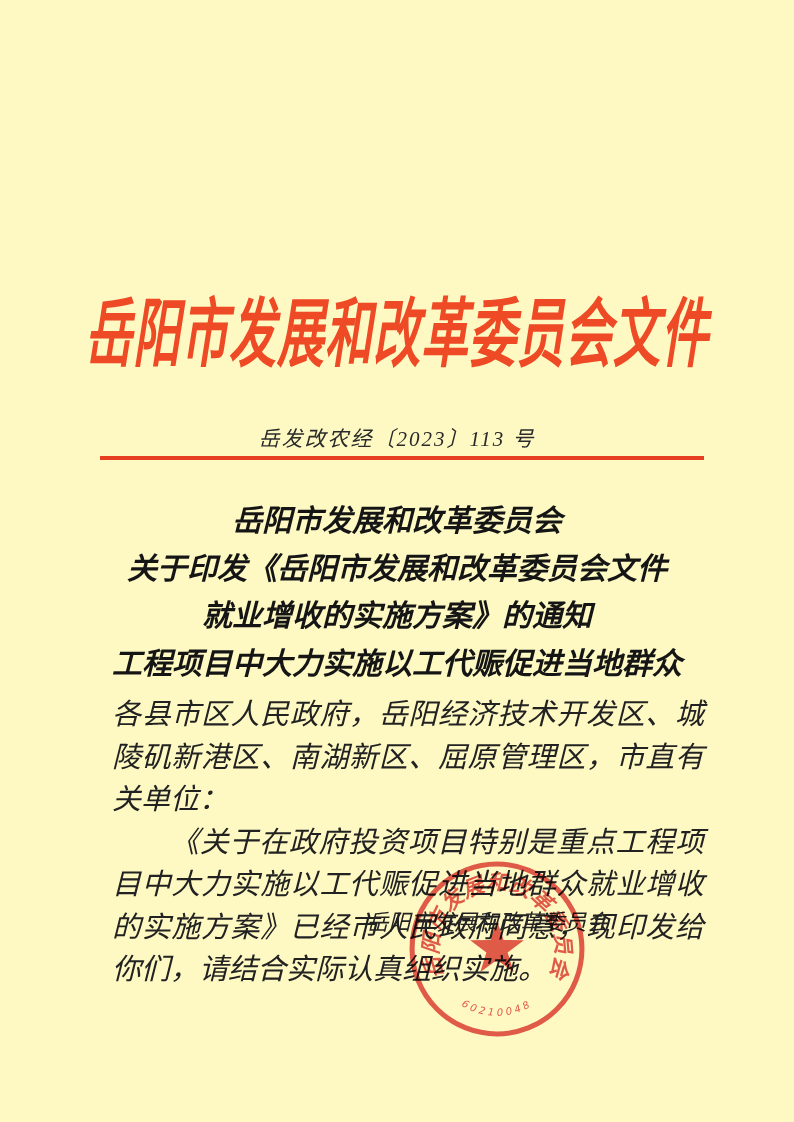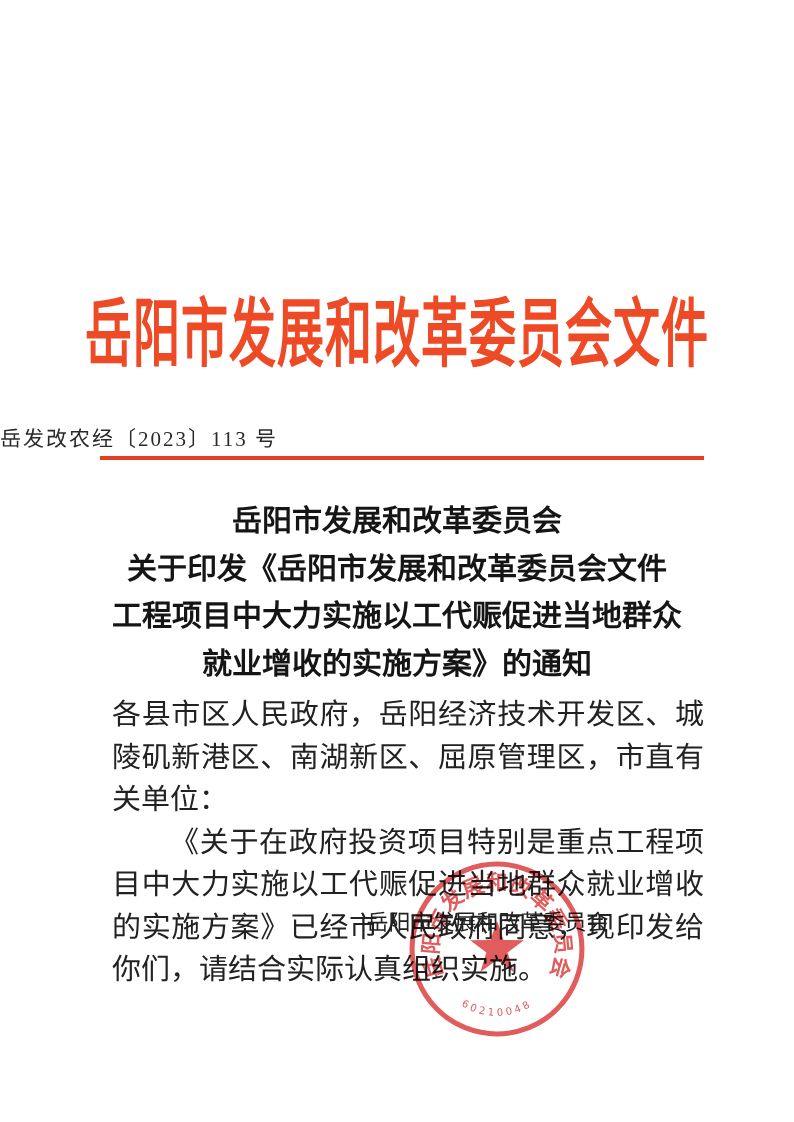--- a/index.html
+++ b/index.html
@@ -1,39 +1,40 @@
 <!DOCTYPE html>
 <html lang="zh-CN"><head>
 <meta charset="utf-8">
 <style>
   * { margin:0; padding:0; box-sizing:border-box; }
   html,body { background:#9a9a9a; }
   .page {
     position:relative;
     width:794px; height:1122px;
     margin:0 auto;
-    background:#ffffff;
+    background:#fef9c3;
     overflow:hidden;
     font-family:"Liberation Serif","DejaVu Serif",serif;
     color:#1c1c1c;
+    font-style:italic;
   }
   
   .red-header {
     position:absolute; top:272px; left:0; right:0;
     text-align:center;
     font-size:47px; font-weight:bold; letter-spacing:1px;
     color:#ee4a25;
     transform:scaleY(1.6);
     transform-origin:top center;
     white-space:nowrap;
   }
   
   .doc-number {
     position:absolute; top:422px; left:0; right:0;
-    text-align:left;
+    text-align:center;
     font-size:21px; letter-spacing:2px;
     color:#2a2a2a;
   }
   
   .red-rule {
     position:absolute; top:456px; left:100px;
     width:604px; height:4px;
     background:#e63e20;
   }
   
@@ -76,22 +77,22 @@
 
   <div class="red-header">岳阳市发展和改革委员会文件</div>
 
   <div class="doc-number">岳发改农经〔2023〕113 号</div>
 
   <div class="red-rule"></div>
 
   <div class="doc-title">
     <div>岳阳市发展和改革委员会</div>
     <div>关于印发《岳阳市发展和改革委员会文件</div>
+    <div>就业增收的实施方案》的通知</div>
     <div>工程项目中大力实施以工代赈促进当地群众</div>
-    <div>就业增收的实施方案》的通知</div>
   </div>
 
   <div class="body-block">
     <p>各县市区人民政府，岳阳经济技术开发区、城陵矶新港区、南湖新区、屈原管理区，市直有关单位：</p>
     <p class="indent">《关于在政府投资项目特别是重点工程项目中大力实施以工代赈促进当地群众就业增收的实施方案》已经市人民政府同意，现印发给你们，请结合实际认真组织实施。</p>
   </div>
 
   <div class="signature">
     <div>岳阳市发展和改革委员会</div>
   </div>

